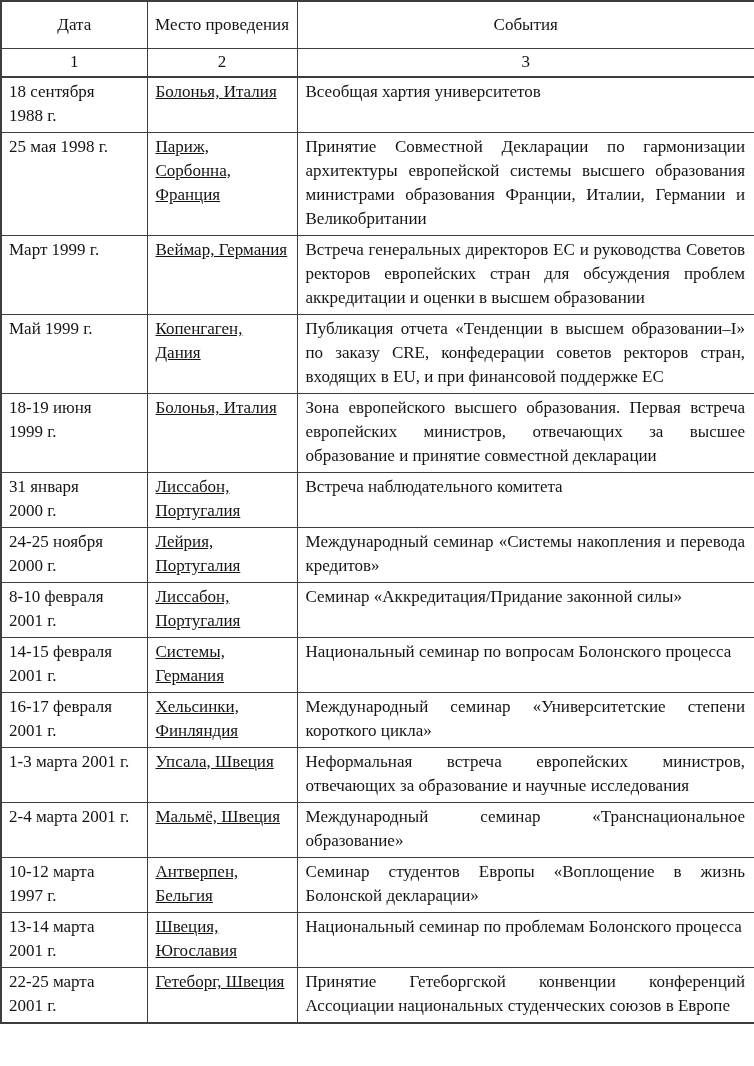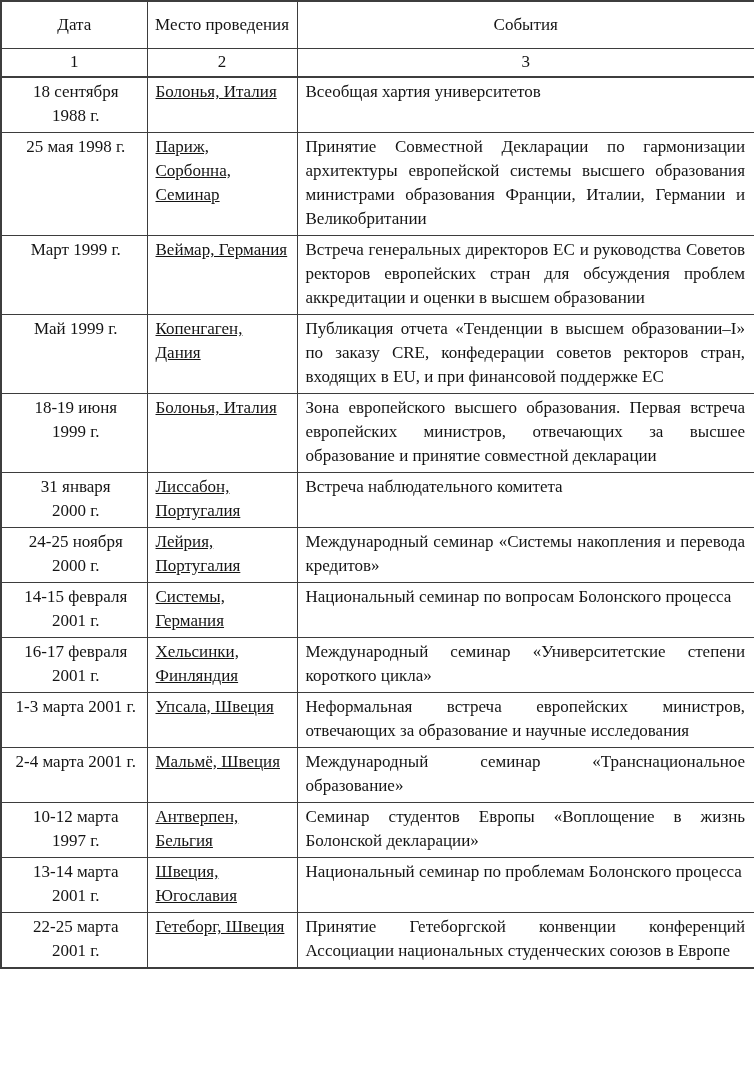--- a/index.html
+++ b/index.html
@@ -39,21 +39,20 @@
   }
   thead tr.number-row th {
     text-align: center;
     padding: 1px 4px 2px 4px;
     border-bottom-width: 2px;
   }
   td.date-cell {
     white-space: pre-line;
     padding-left: 7px;
     padding-right: 4px;
-    text-align: center;
   }
   td.place-cell {
     white-space: pre-line;
     padding-left: 8px;
     padding-right: 4px;
     text-decoration: underline;
   }
   td.event-cell {
     text-align: justify;
     padding-right: 9px;
@@ -84,21 +83,21 @@
     <tr>
       <td class="date-cell">18 сентября
 1988 г.</td>
       <td class="place-cell">Болонья, Италия</td>
       <td class="event-cell">Всеобщая хартия университетов</td>
     </tr>
     <tr>
       <td class="date-cell">25 мая 1998 г.</td>
       <td class="place-cell">Париж,
 Сорбонна,
-Семинар</td>
+Франция</td>
       <td class="event-cell">Принятие Совместной Декларации по гармонизации архитектуры европейской системы высшего образования министрами образования Франции, Италии, Германии и Великобритании</td>
     </tr>
     <tr>
       <td class="date-cell">Март 1999 г.</td>
       <td class="place-cell">Веймар, Германия</td>
       <td class="event-cell">Встреча генеральных директоров ЕС и руководства Советов ректоров европейских стран для обсуждения проблем аккредитации и оценки в высшем образовании</td>
     </tr>
     <tr>
       <td class="date-cell">Май 1999 г.</td>
       <td class="place-cell">Копенгаген,
@@ -115,20 +114,26 @@
       <td class="date-cell">31 января
 2000 г.</td>
       <td class="place-cell">Лиссабон, Португалия</td>
       <td class="event-cell">Встреча наблюдательного комитета</td>
     </tr>
     <tr>
       <td class="date-cell">24-25 ноября
 2000 г.</td>
       <td class="place-cell">Лейрия, Португалия</td>
       <td class="event-cell">Международный семинар «Системы накопления и перевода кредитов»</td>
+    </tr>
+    <tr>
+      <td class="date-cell">8-10 февраля
+2001 г.</td>
+      <td class="place-cell">Лиссабон, Португалия</td>
+      <td class="event-cell">Семинар «Аккредитация/Придание законной силы»</td>
     </tr>
     <tr>
       <td class="date-cell">14-15 февраля
 2001 г.</td>
       <td class="place-cell">Системы, Германия</td>
       <td class="event-cell">Национальный семинар по вопросам Болонского процесса</td>
     </tr>
     <tr>
       <td class="date-cell">16-17 февраля
 2001 г.</td>

